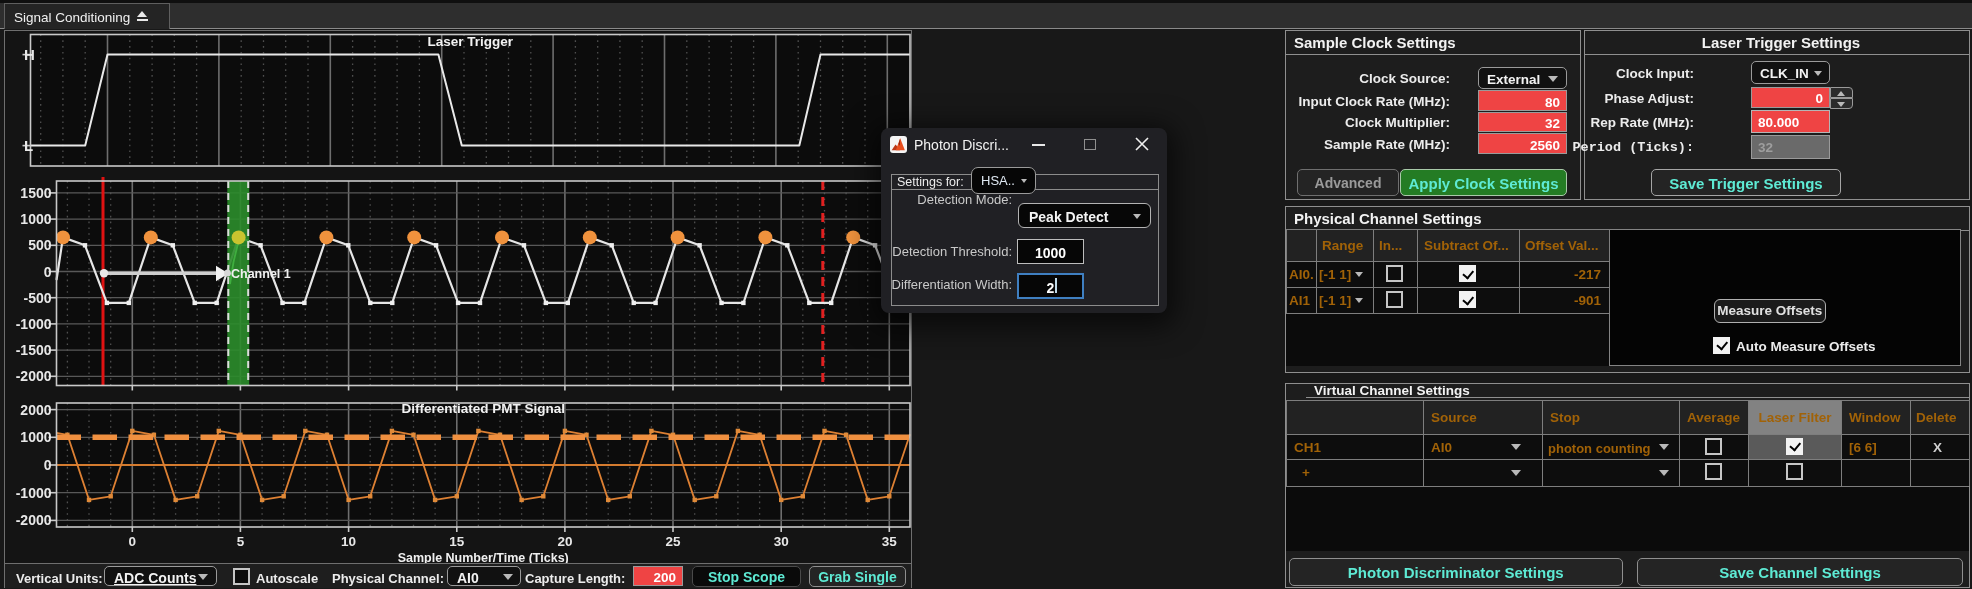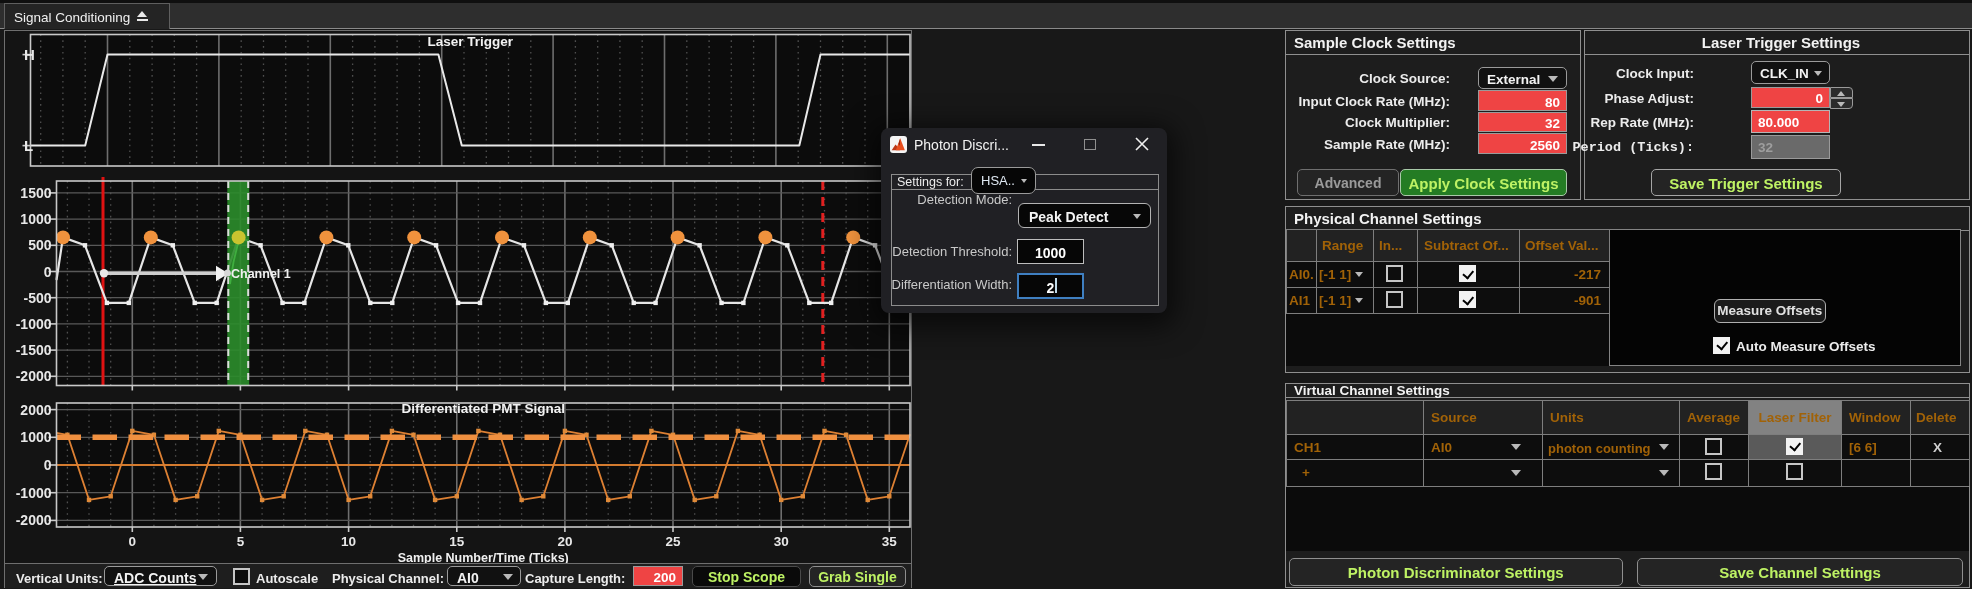--- a/index.html
+++ b/index.html
@@ -4,21 +4,21 @@
 html,body{width:1972px;height:589px;background:#181818;overflow:hidden;}
 #page{position:absolute;top:0;left:0;width:1972px;height:589px;background:#181818;}
 .abs{position:absolute;}
 #plots{position:absolute;top:0;left:0;z-index:1;}
 .panel{position:absolute;background:#1d1d1d;border:1px solid #8f8f8f;z-index:2;}
 .ptitle{position:absolute;left:0;top:0;right:0;border-bottom:1px solid #8f8f8f;color:#f2f2f2;font-weight:bold;font-size:15px;padding:3px 0 0 8px;height:24px;}
 .lbl{position:absolute;color:#ececec;font-weight:bold;font-size:13.5px;white-space:nowrap;z-index:3;}
 .inp{position:absolute;background:#ef4444;border:1px solid #9a9a9a;color:#fff;font-weight:bold;font-size:13.5px;z-index:3;line-height:1;}
 .dd{position:absolute;background:#111;border:1px solid #9a9a9a;border-radius:5px;color:#f2f2f2;font-weight:bold;font-size:13.5px;z-index:3;}
 .arr{position:absolute;width:0;height:0;border-left:5px solid transparent;border-right:5px solid transparent;border-top:6px solid #b9b9b9;}
-.btn{position:absolute;background:#242424;border:1px solid #8f8f8f;border-radius:5px;color:#bef264;font-weight:bold;font-size:15px;text-align:center;z-index:3;white-space:nowrap;}
+.btn{position:absolute;background:#242424;border:1px solid #8f8f8f;border-radius:5px;color:#5eead4;font-weight:bold;font-size:15px;text-align:center;z-index:3;white-space:nowrap;}
 .cb{position:absolute;width:17px;height:17px;background:#0d0d0d;border:2px solid #c6c6c6;z-index:4;}
 .cbon{position:absolute;width:17px;height:17px;background:#f2f2f2;border:2px solid #f2f2f2;z-index:4;}
 .cbon:after{content:"";position:absolute;left:2px;top:2.5px;width:8px;height:4.5px;border-left:2.5px solid #000;border-bottom:2.5px solid #000;transform:rotate(-50deg);}
 .cell{position:absolute;color:#a16207;font-weight:bold;font-size:13.5px;white-space:nowrap;overflow:hidden;z-index:3;}
 </style></head><body>
 <div id="page">
 <div class="abs" style="left:0;top:0;width:1972px;height:3px;background:#0f0f0f;z-index:2;"></div>
 <div class="abs" style="left:0;top:3px;width:1972px;height:26px;background:#2e2e2e;border-bottom:1.5px solid #8a8a8a;z-index:2;"></div>
 <div class="abs" style="left:4px;top:3px;width:166px;height:26px;background:#242424;border:1px solid #5f5f5f;border-bottom:none;z-index:3;"></div>
 <div class="abs" style="left:14px;top:9.5px;color:#f0f0f0;font-size:13.5px;z-index:4;">Signal Conditioning</div>
@@ -109,41 +109,41 @@
 <div class="cell" style="left:1319px;top:293px;">[-1 1]</div>
     <span class="arr" style="left:1355px;top:298px;border-left-width:4.5px;border-right-width:4.5px;border-top-width:5.5px;z-index:4;"></span>
 <div class="cb" style="left:1386px;top:291px;"></div>
 <div class="cbon" style="left:1459px;top:291px;"></div>
 <div class="cell" style="left:1519px;top:293px;width:82px;text-align:right;">-901</div>
 <div class="abs" style="left:1609px;top:229px;width:351.5px;height:137.3px;background:#040404;border:1px solid #848484;z-index:2;"></div>
 <div class="btn" style="left:1713.7px;top:299.4px;width:112px;height:24px;background:#1b1b1b;border-color:#b0b0b0;border-radius:6px;color:#e0e0e0;padding-top:3px;font-size:13.5px;">Measure Offsets</div>
 <div class="cbon" style="left:1713px;top:336.5px;"></div>
 <div class="lbl" style="left:1736px;top:338.5px;">Auto Measure Offsets</div>
 <div class="panel" style="left:1285px;top:383px;width:685px;height:205px;">
-      <div class="ptitle" style="height:14px;font-size:13.5px;padding:0 0 0 8px;line-height:14px;">Virtual Channel Settings</div>
+      <div class="ptitle" style="height:14px;font-size:13.5px;padding:0 0 0 8px;line-height:14px;margin-left:20px;">Virtual Channel Settings</div>
     </div>
 <div class="abs" style="left:1286px;top:399.5px;width:683px;height:34px;background:#222;z-index:2;"></div>
 <div class="abs" style="left:1748.4px;top:399.5px;width:92.69999999999982px;height:34px;background:#828282;z-index:2;"></div>
 <div class="abs" style="left:1286px;top:433.5px;width:683px;height:52.5px;background:#0d0d0d;z-index:2;"></div>
 <div class="abs" style="left:1748.4px;top:433.5px;width:92.69999999999982px;height:25.3px;background:#5a5a5a;z-index:2;"></div>
 <div class="abs" style="left:1286px;top:486px;width:683px;height:65px;background:#0b0b0b;z-index:2;"></div>
 <div class="abs" style="left:1286px;top:399.5px;width:1px;height:86.5px;background:#7e7e7e;z-index:3;"></div>
 <div class="abs" style="left:1422.6px;top:399.5px;width:1px;height:86.5px;background:#7e7e7e;z-index:3;"></div>
 <div class="abs" style="left:1541.8px;top:399.5px;width:1px;height:86.5px;background:#7e7e7e;z-index:3;"></div>
 <div class="abs" style="left:1678.7px;top:399.5px;width:1px;height:86.5px;background:#7e7e7e;z-index:3;"></div>
 <div class="abs" style="left:1748.4px;top:399.5px;width:1px;height:86.5px;background:#7e7e7e;z-index:3;"></div>
 <div class="abs" style="left:1841.1px;top:399.5px;width:1px;height:86.5px;background:#7e7e7e;z-index:3;"></div>
 <div class="abs" style="left:1910.4px;top:399.5px;width:1px;height:86.5px;background:#7e7e7e;z-index:3;"></div>
 <div class="abs" style="left:1969px;top:399.5px;width:1px;height:86.5px;background:#7e7e7e;z-index:3;"></div>
 <div class="abs" style="left:1286px;top:399.5px;width:683px;height:1px;background:#7e7e7e;z-index:3;"></div>
 <div class="abs" style="left:1286px;top:433.5px;width:683px;height:1px;background:#7e7e7e;z-index:3;"></div>
 <div class="abs" style="left:1286px;top:458.8px;width:683px;height:1px;background:#7e7e7e;z-index:3;"></div>
 <div class="abs" style="left:1286px;top:486px;width:683px;height:1px;background:#7e7e7e;z-index:3;"></div>
 <div class="cell" style="left:1431px;top:409.5px;">Source</div>
-<div class="cell" style="left:1550px;top:409.5px;">Units</div>
+<div class="cell" style="left:1550px;top:409.5px;">Stop</div>
 <div class="cell" style="left:1687px;top:409.5px;width:53px;text-align:center;">Average</div>
 <div class="cell" style="left:1750px;top:409.5px;width:90px;text-align:center;">Laser Filter</div>
 <div class="cell" style="left:1849px;top:409.5px;">Window</div>
 <div class="cell" style="left:1916px;top:409.5px;">Delete</div>
 <div class="cell" style="left:1294px;top:439.5px;">CH1</div>
 <div class="cell" style="left:1431px;top:439.5px;">AI0</div>
     <span class="arr" style="left:1511px;top:444px;z-index:4;"></span>
 <div class="cell" style="left:1548px;top:440.5px;font-size:13px;">photon counting</div>
     <span class="arr" style="left:1659px;top:444px;z-index:4;"></span>
 <div class="cb" style="left:1705px;top:437.5px;"></div>

